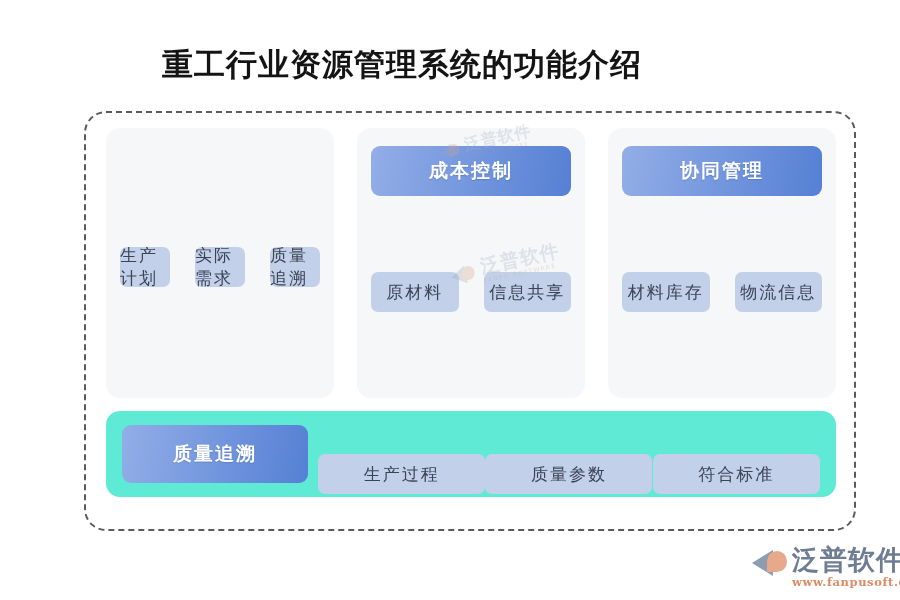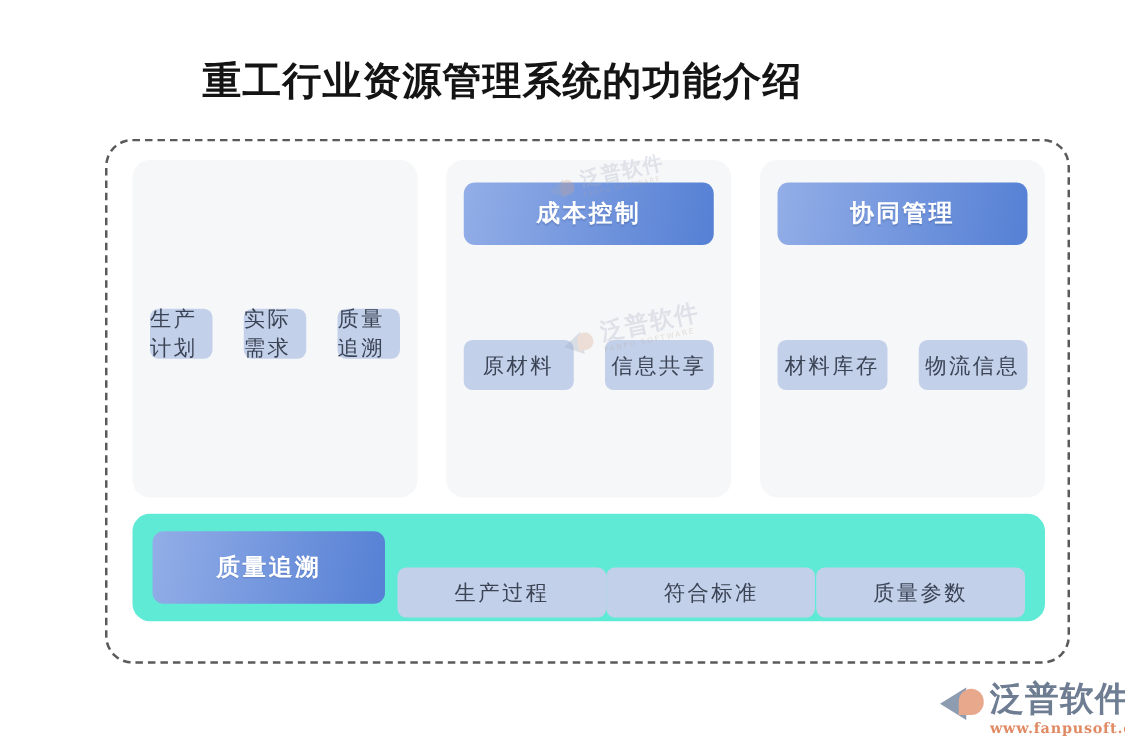--- a/index.html
+++ b/index.html
@@ -313,22 +313,22 @@
         <div class="sub-box">物流信息</div>
       </div>
     </div>
 
   </div>
 
   <div class="bottom-row">
     <div class="bottom-head">质量追溯</div>
     <div class="bottom-subs">
       <div class="sub-box">生产过程</div>
+      <div class="sub-box">质量参数</div>
       <div class="sub-box">符合标准</div>
-      <div class="sub-box">质量参数</div>
     </div>
   </div>
 
   <div class="watermark-layer">
     <div class="wm" style="left:430px; top:130px; transform:rotate(-12deg) scale(0.85);">
       <span class="wm-mark"></span>
       <span class="wm-text">
         <span class="wm-cn">泛普软件</span>
         <span class="wm-en">FANPU SOFTWARE</span>
       </span>

